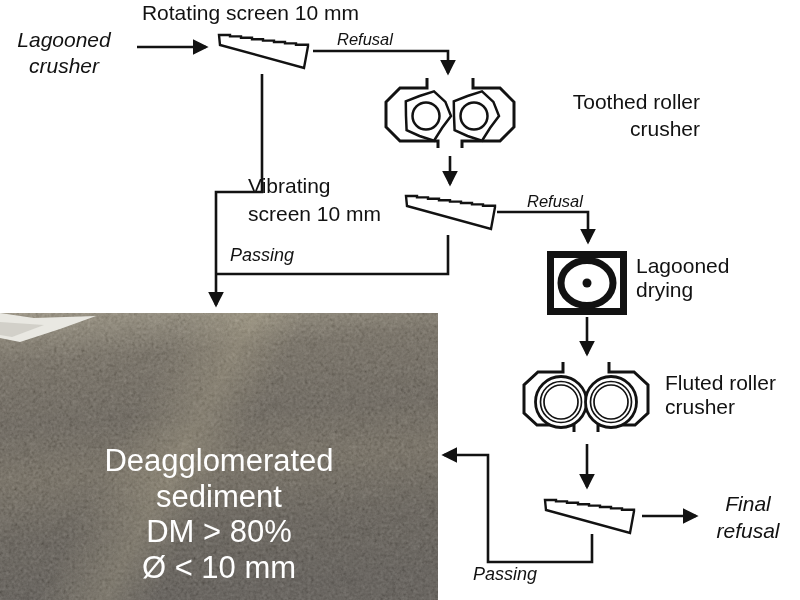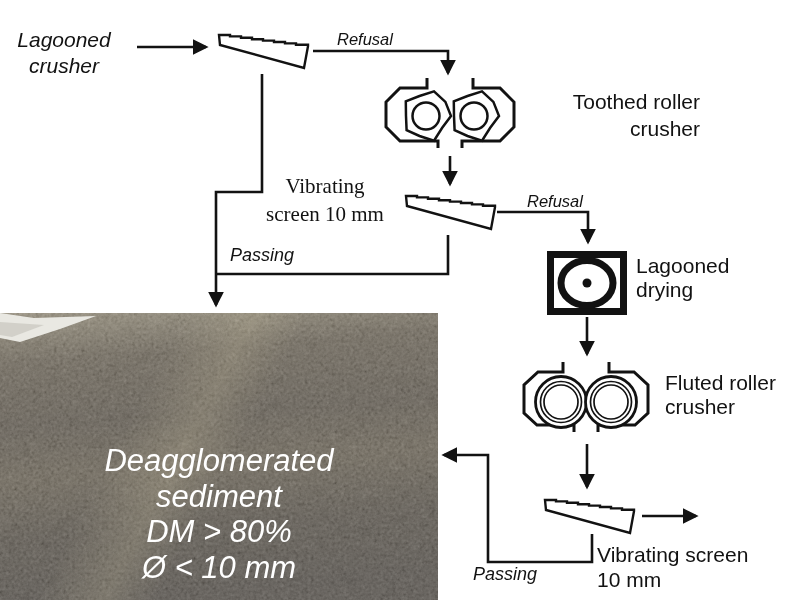--- a/index.html
+++ b/index.html
@@ -5,27 +5,27 @@
   html,body{margin:0;padding:0;background:#ffffff;}
   #stage{
     position:relative;width:800px;height:600px;background:#ffffff;overflow:hidden;
     font-family:"Liberation Sans", sans-serif;color:#121212;
   }
   .lbl{position:absolute;white-space:pre-line;font-size:21px;line-height:26px;color:#121212;}
   .lbl.it{font-style:italic;}
   .lbl.small{font-size:16.5px;line-height:20px;}
   .lbl.pass{font-size:18px;line-height:20px;font-style:italic;}
   .center{text-align:center;}
-  .right{text-align:center;font-family:Liberation Serif, serif;}
+  .right{text-align:left;}
   .left{text-align:left;}
   #diagram-svg{position:absolute;left:0;top:0;}
   #photo-svg{position:absolute;left:0;top:313px;}
   #photo-caption{
     position:absolute;left:0;top:443px;width:438px;text-align:center;
-    color:#ffffff;font-style:italic;font-size:31px;line-height:35.5px;white-space:pre-line;
+    color:#ffffff;font-size:31px;line-height:35.5px;white-space:pre-line;
   }
 </style>
 </head>
 <body>
 
 <div id="stage">
 
   <svg id="photo-svg" width="438" height="287" viewBox="0 0 438 287">
     <defs>
       <linearGradient id="soilGrad" x1="0" y1="0" x2="0.12" y2="1">
@@ -133,20 +133,21 @@
         <circle cx="40" cy="39" r="25.5" stroke-width="2.8"></circle>
         <circle cx="40" cy="39" r="20.5" fill="none" stroke-width="1.7"></circle>
         <circle cx="40" cy="39" r="17" fill="none" stroke-width="1.7"></circle>
         <circle cx="90" cy="39" r="25.5" stroke-width="2.8"></circle>
         <circle cx="90" cy="39" r="20.5" fill="none" stroke-width="1.7"></circle>
         <circle cx="90" cy="39" r="17" fill="none" stroke-width="1.7"></circle>
       </g>
     </g>
   </svg>
 
+  <div class="lbl center" style="left:128px;top:0px;width:245px;">Rotating screen 10 mm</div>
 
   <div class="lbl it center" style="left:2px;top:27px;width:124px;">Lagooned
 crusher</div>
 
   <div class="lbl it small center" style="left:331px;top:29px;width:68px;">Refusal</div>
 
   <div class="lbl center" style="left:528px;top:88px;width:172px;line-height:27px;text-align:right;">Toothed roller
 crusher</div>
 
   <div class="lbl right" style="left:248px;top:172px;width:154px;line-height:28px;">Vibrating
@@ -155,19 +156,19 @@
   <div class="lbl it small center" style="left:521px;top:191px;width:68px;">Refusal</div>
 
   <div class="lbl pass left" style="left:230px;top:245px;width:90px;">Passing</div>
 
   <div class="lbl left" style="left:636px;top:254px;width:110px;line-height:24px;">Lagooned
 drying</div>
 
   <div class="lbl left" style="left:665px;top:371px;width:145px;line-height:24px;">Fluted roller
 crusher</div>
 
+  <div class="lbl it center" style="left:702px;top:490px;width:92px;line-height:27px;">Final
+refusal</div>
 
-  <div class="lbl left" style="left:597px;top:542px;width:190px;line-height:25px;">Vibrating screen
-10 mm</div>
 
   <div class="lbl pass center" style="left:455px;top:564px;width:100px;">Passing</div>
 
 </div>
 
 </body></html>

